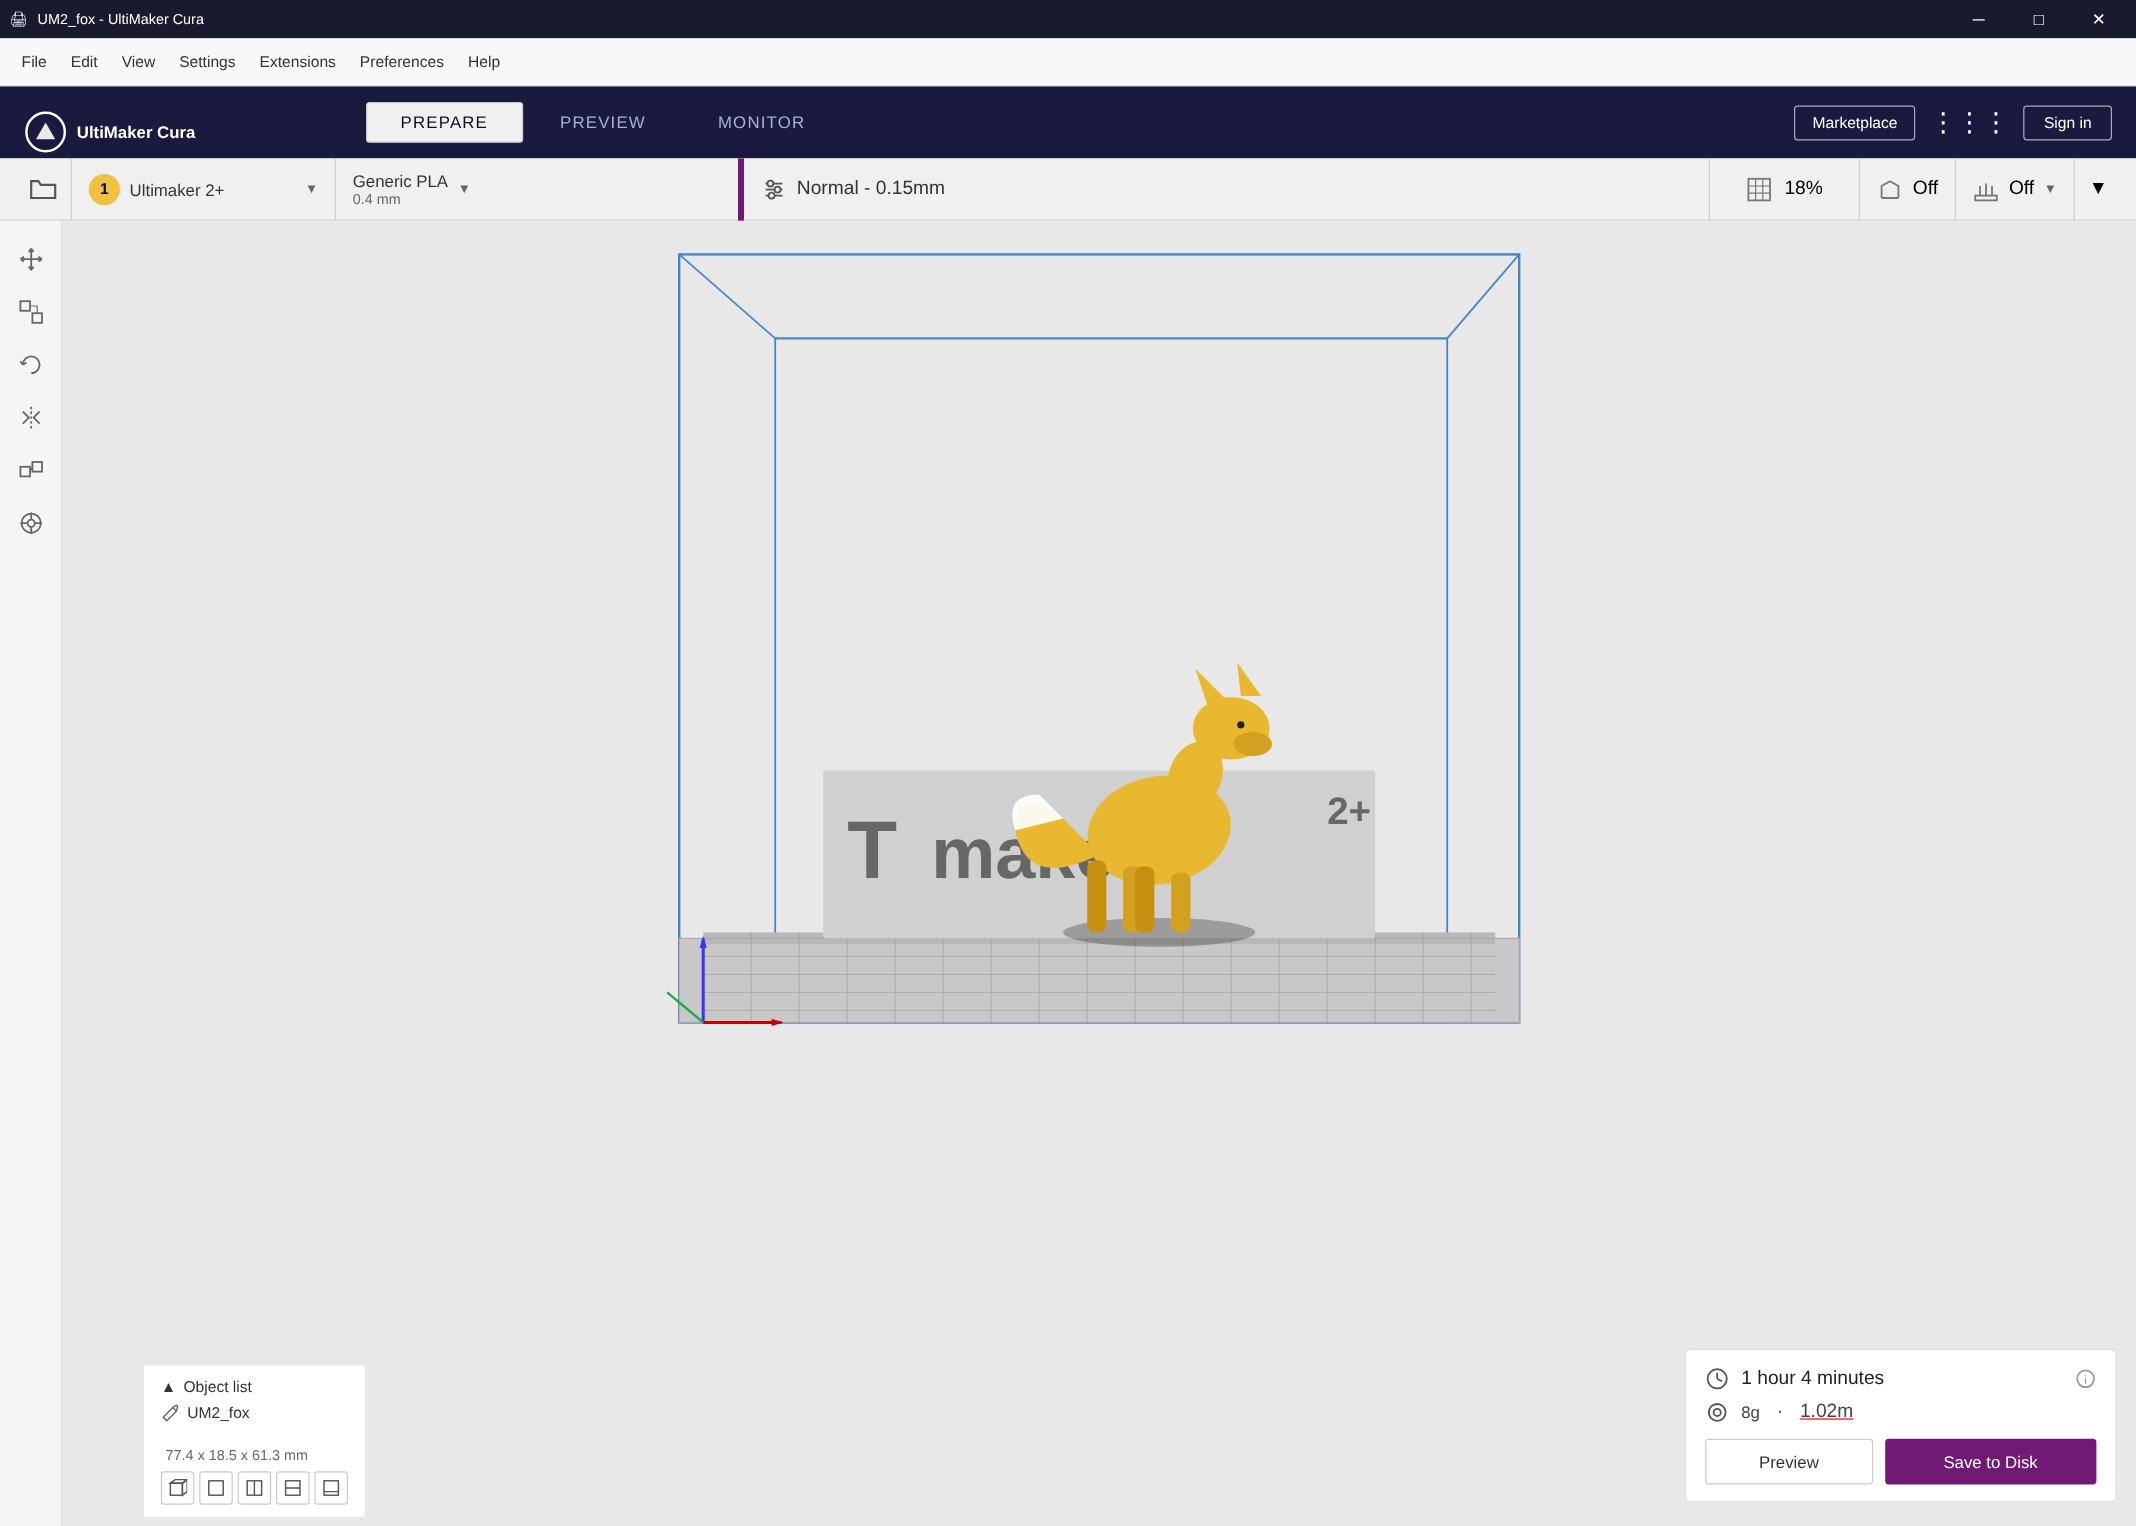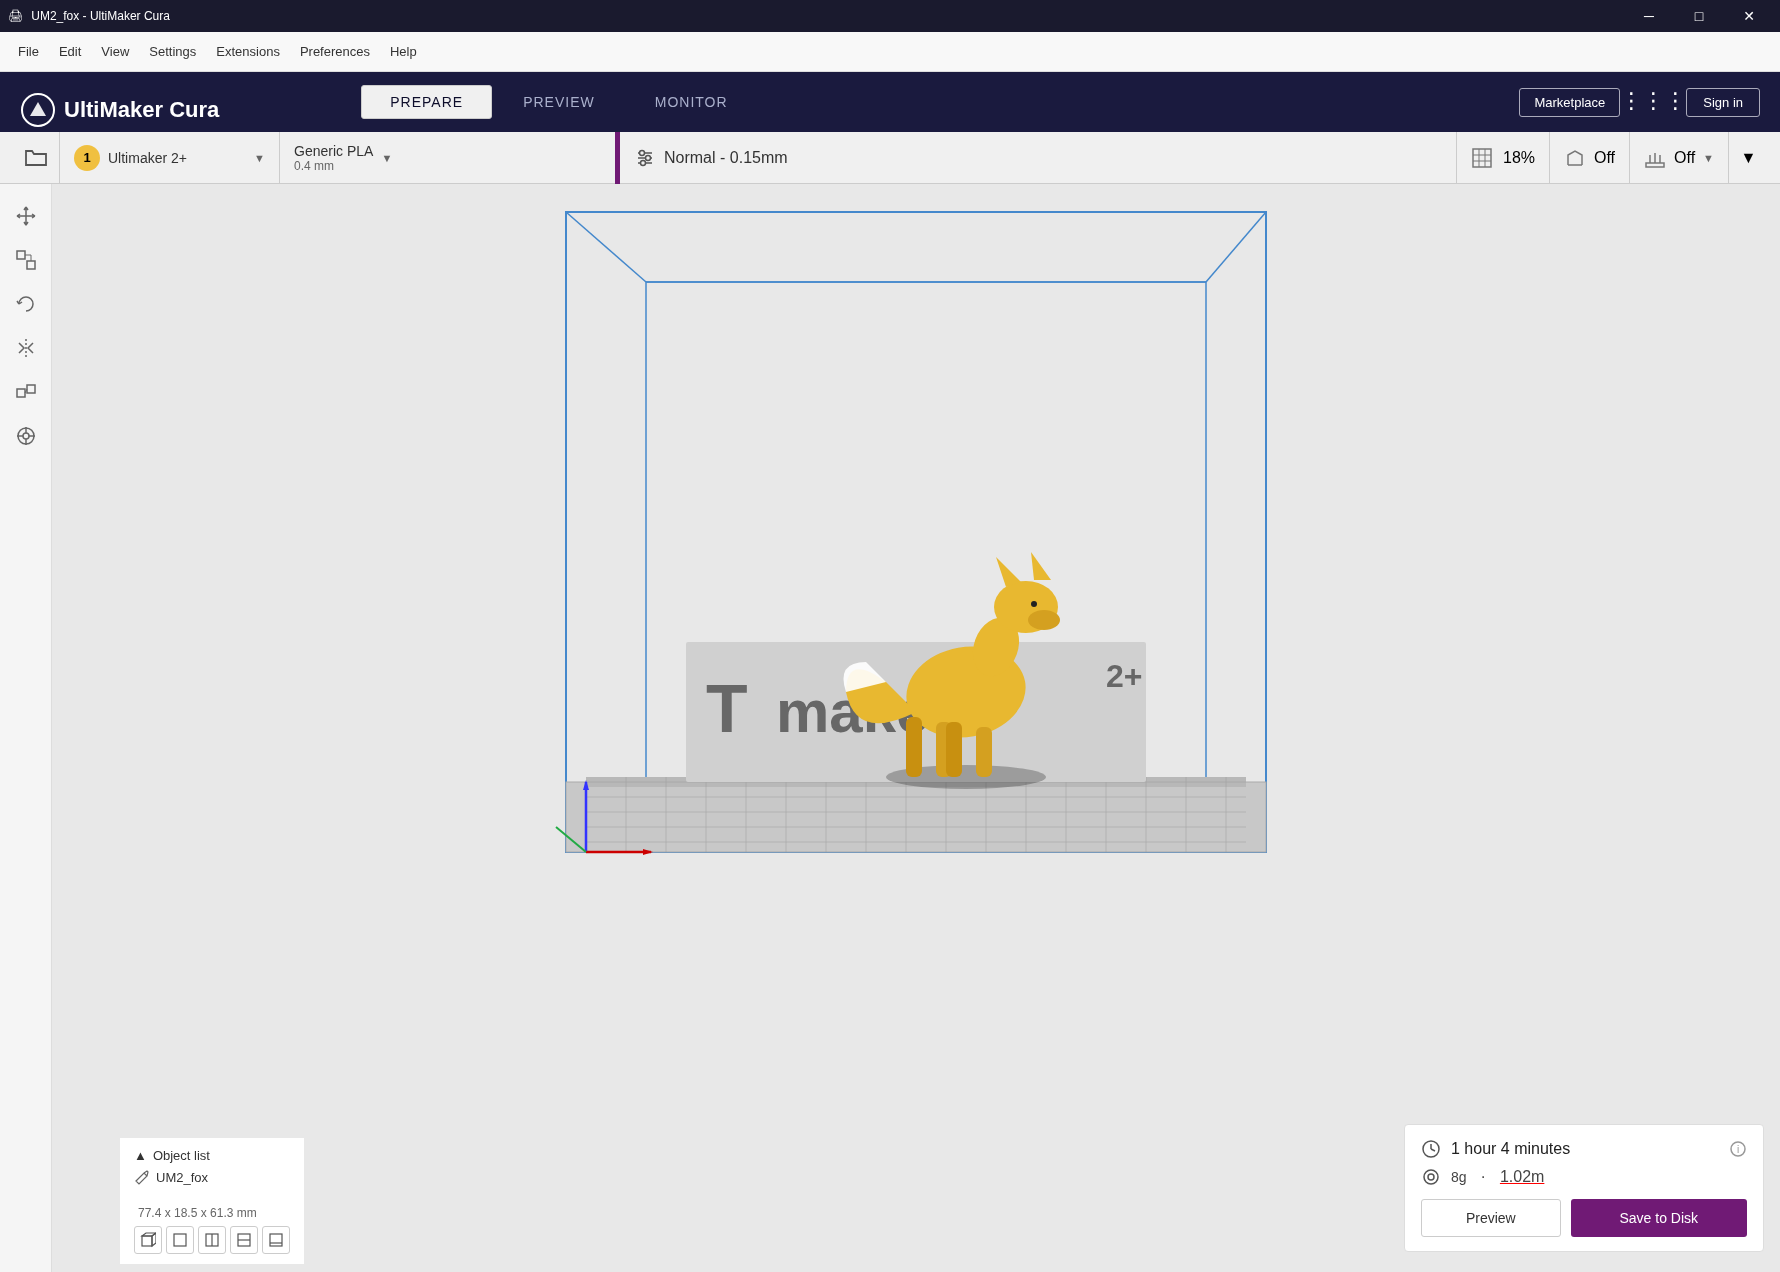--- a/index.html
+++ b/index.html
@@ -42,38 +42,38 @@
 
     
     #appheader {
       height: 60px;
       background: #1a1a3e;
       display: flex;
       align-items: center;
       padding: 0 20px;
       gap: 20px;
     }
-    #logo { display: flex; align-items: center; gap: 8px; color: white; font-size: 22px; font-weight: bold; margin-top: 15px; }
+    #logo { display: flex; align-items: center; gap: 8px; color: white; font-size: 14px; font-weight: bold; margin-top: 15px; }
     #nav-tabs { display: flex; gap: 2px; margin-left: 92px; padding-left: 30px; }
     .nav-tab {
       padding: 8px 28px;
       color: #aab0cc;
       font-size: 14px;
       cursor: pointer;
       border: 1px solid transparent;
       font-weight: 500;
       letter-spacing: 1px;
     }
     .nav-tab.active {
       color: #0d0d2b;
       background: #f0f0f0;
       border: 1px solid #ccc;
       border-radius: 3px;
     }
-    #header-right { margin-left: auto; display: flex; align-items: flex-start; }
+    #header-right { margin-left: auto; display: flex; align-items: center; gap: 12px; }
     .marketplace-btn {
       padding: 6px 14px;
       border: 1px solid #aab;
       color: white;
       background: transparent;
       cursor: pointer;
       font-size: 13px;
       border-radius: 3px;
     }
     .grid-icon { color: white; font-size: 22px; cursor: pointer; }
@@ -145,21 +145,21 @@
     .support-section {
       display: flex; align-items: center;
       padding: 0 14px;
       height: 52px;
       border-left: 1px solid #ccc;
       gap: 8px;
       cursor: pointer;
     }
     .infill-section {
       display: flex; align-items: center;
-      padding: 0 14px;
+      padding: 0 30px;
       height: 52px;
       border-left: 1px solid #ccc;
       gap: 10px;
     }
     .dropdown-section {
       display: flex; align-items: center;
       padding: 0 14px;
       height: 52px;
       border-left: 1px solid #ccc;
       gap: 8px;

